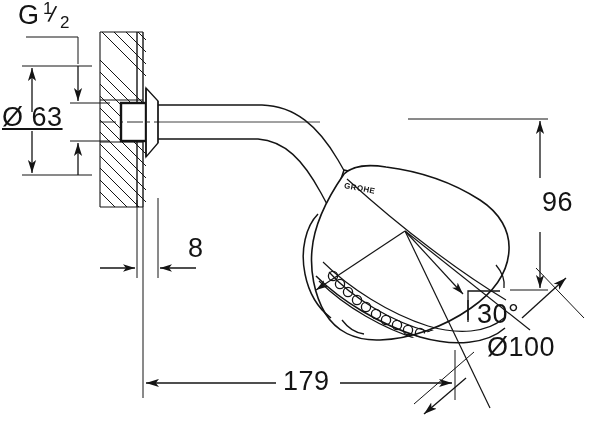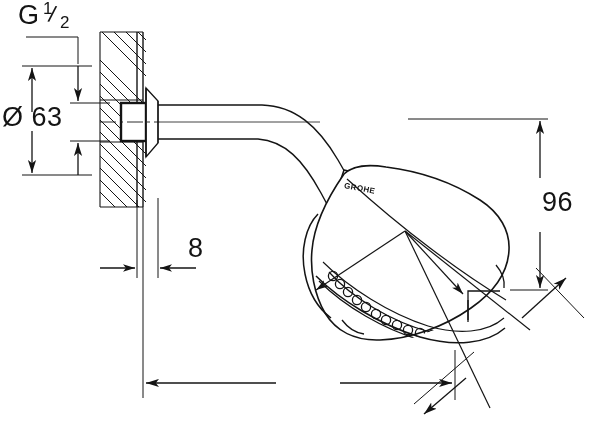--- a/index.html
+++ b/index.html
@@ -63,21 +63,21 @@
     left: 6px;
     top: 1px;
     font-size: 23px;
     transform: rotate(12deg);
   }
   #label-thread .frac .den {
     position: absolute;
     left: 17px;
     top: 12px;
   }
-  #label-d63  { left: 2px;   top: 104px; }
+  #label-d63  { left: 2px;   top: 104px; text-decoration: underline; }
   #label-8    { left: 188px; top: 235px; }
   #label-179  { left: 283px; top: 368px; }
   #label-96   { left: 526px; top: 189px; margin-left: 16px; }
   #label-30   { left: 477px; top: 301px; }
   #label-d100 { left: 487px; top: 334px; }
 </style>
 </head>
 <body>
 
 <div id="drawing-root">
@@ -274,20 +274,23 @@
         <span class="num">1</span>
         <span class="sl">/</span>
         <span class="den">2</span>
       </span>
   </div>
 
   <div class="lbl dim-text" id="label-d63">Ø 63</div>
 
   <div class="lbl dim-text" id="label-8">8</div>
 
+  <div class="lbl dim-text" id="label-179">179</div>
 
   <div class="lbl dim-text" id="label-96">96</div>
 
-
+  <div class="lbl dim-text" id="label-30">30°</div>
+
+  <div class="lbl dim-text" id="label-d100">Ø100</div>
 
   <div class="lbl" id="label-grohe" style="left:345px; top:182px; font-size:8px; letter-spacing:0.4px; font-weight:bold; transform:rotate(11deg); transform-origin:left top;">GROHE</div>
 
 </div>
 
 </body></html>

